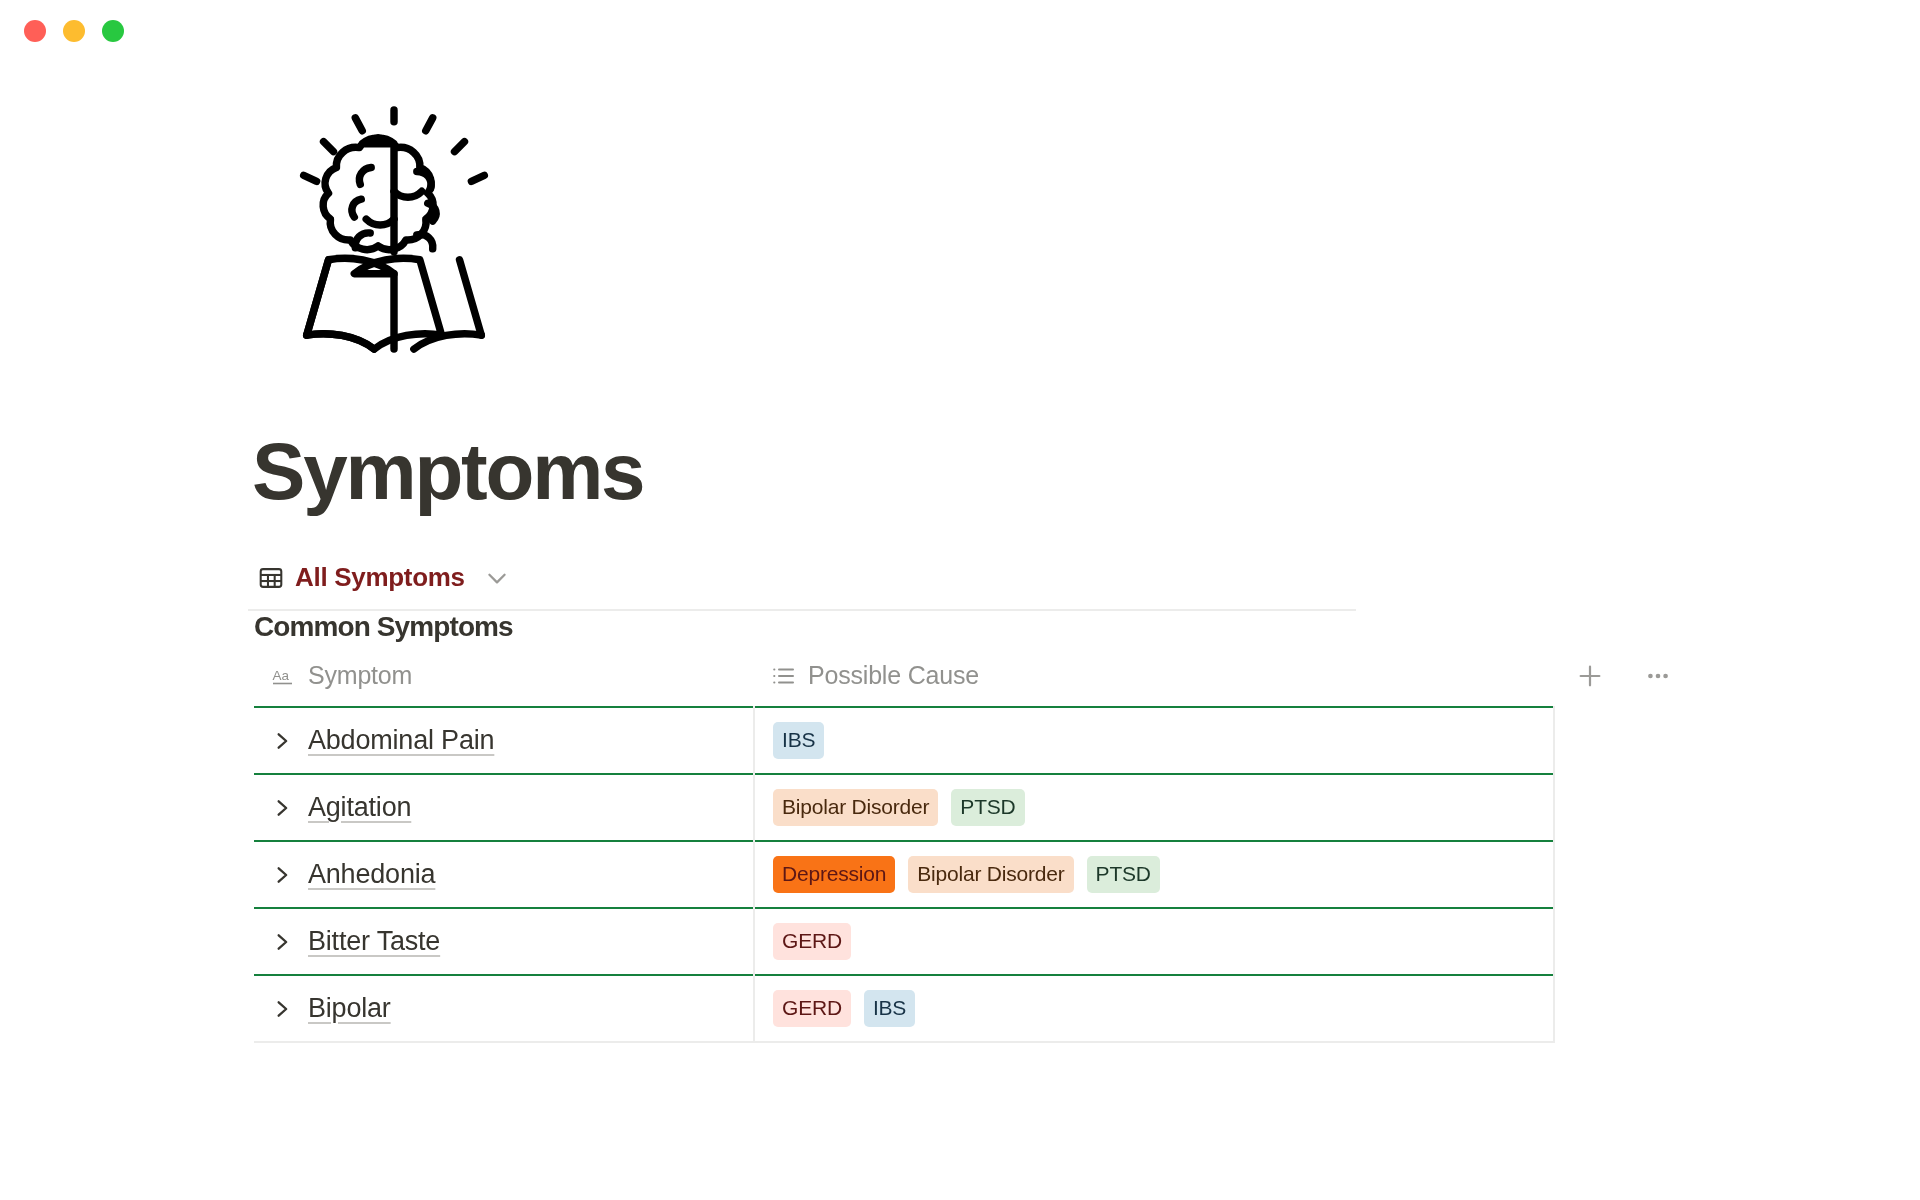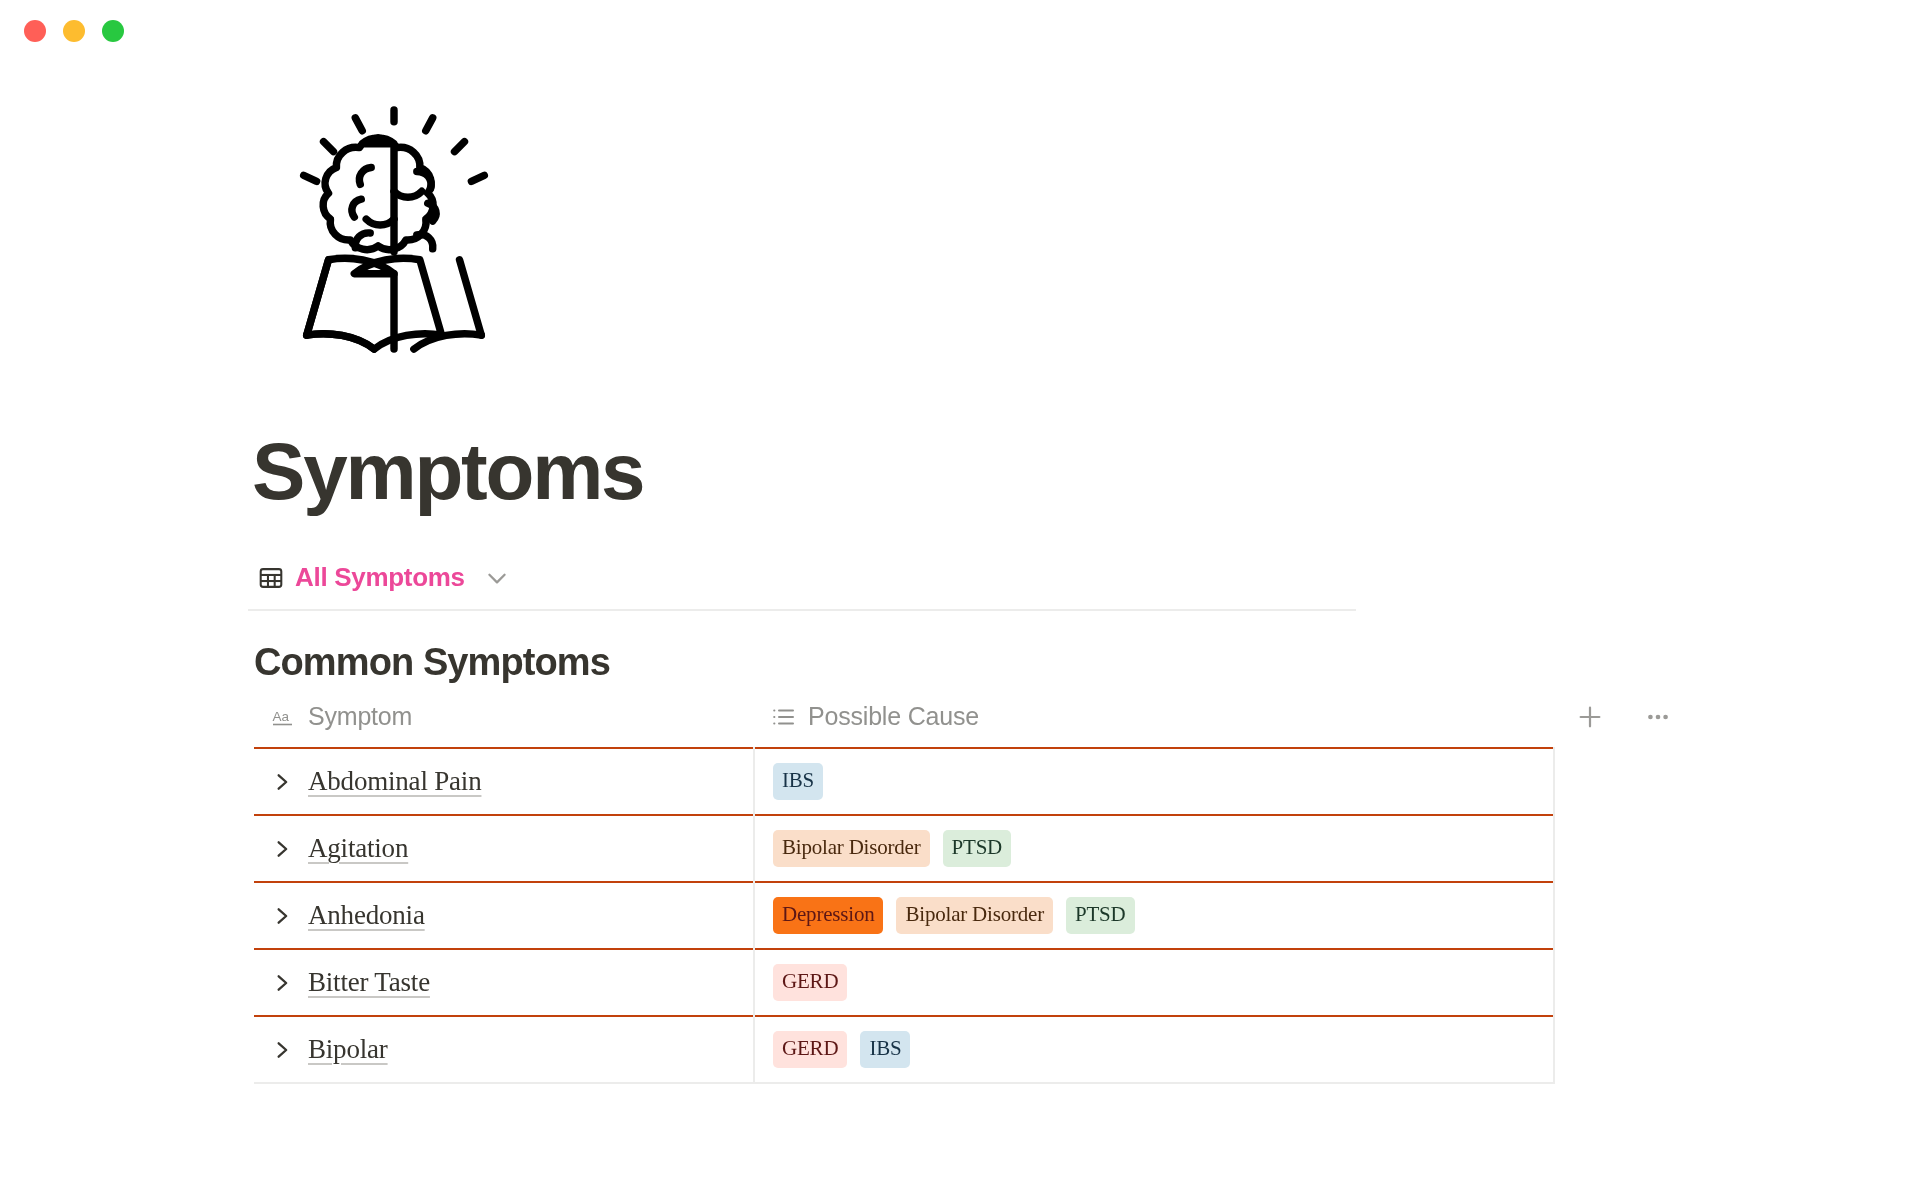--- a/index.html
+++ b/index.html
@@ -72,39 +72,38 @@
     display: inline-flex;
     align-items: center;
     gap: 11px;
     padding: 4px 6px 10px 6px;
     cursor: pointer;
   }
   .view-tab .tbl-icon { width: 26px; height: 26px; display: block; flex: none; }
   .view-tab-label {
     font-size: 26px;
     font-weight: 700;
-    color: #ec4899;
+    color: #7f1d1d;
     letter-spacing: -0.3px;
     text-align: right;
   }
   .view-tab .chev-down { width: 26px; height: 26px; display: block; margin-left: 8px; flex: none; }
 
   .view-divider {
     margin-top: 6px;
     margin-left: 0px;
     margin-right: 200px;
     height: 2px;
     background: #ececeb;
   }
 
   
   .section-title {
-    margin-top: 30px;
     margin-left: 6px;
-    font-size: 38px;
+    font-size: 28px;
     font-weight: 700;
     letter-spacing: -0.9px;
     color: #37352f;
   }
 
   
   .table-wrap {
     margin-top: 18px;
     margin-left: 6px;
     margin-right: 196px;
@@ -139,21 +138,21 @@
   }
   .head-actions {
     display: flex;
     align-items: center;
     justify-content: flex-start;
     gap: 40px;
     padding-left: 22px;
   }
   .head-actions .act { width: 28px; height: 28px; display: block; cursor: pointer; flex: none; }
 
-  table.db tbody tr { border-top: 2px solid #c2410c; font-family: Liberation Serif, serif; }
+  table.db tbody tr { border-top: 2px solid #15803d; }
   table.db tbody tr:last-child { border-bottom: 2px solid #ececeb; }
 
   table.db tbody td {
     height: 67px;
     padding: 0;
     vertical-align: middle;
     border-right: 2px solid #ececeb;
   }
   table.db tbody td.last { border-right: none; }
 

